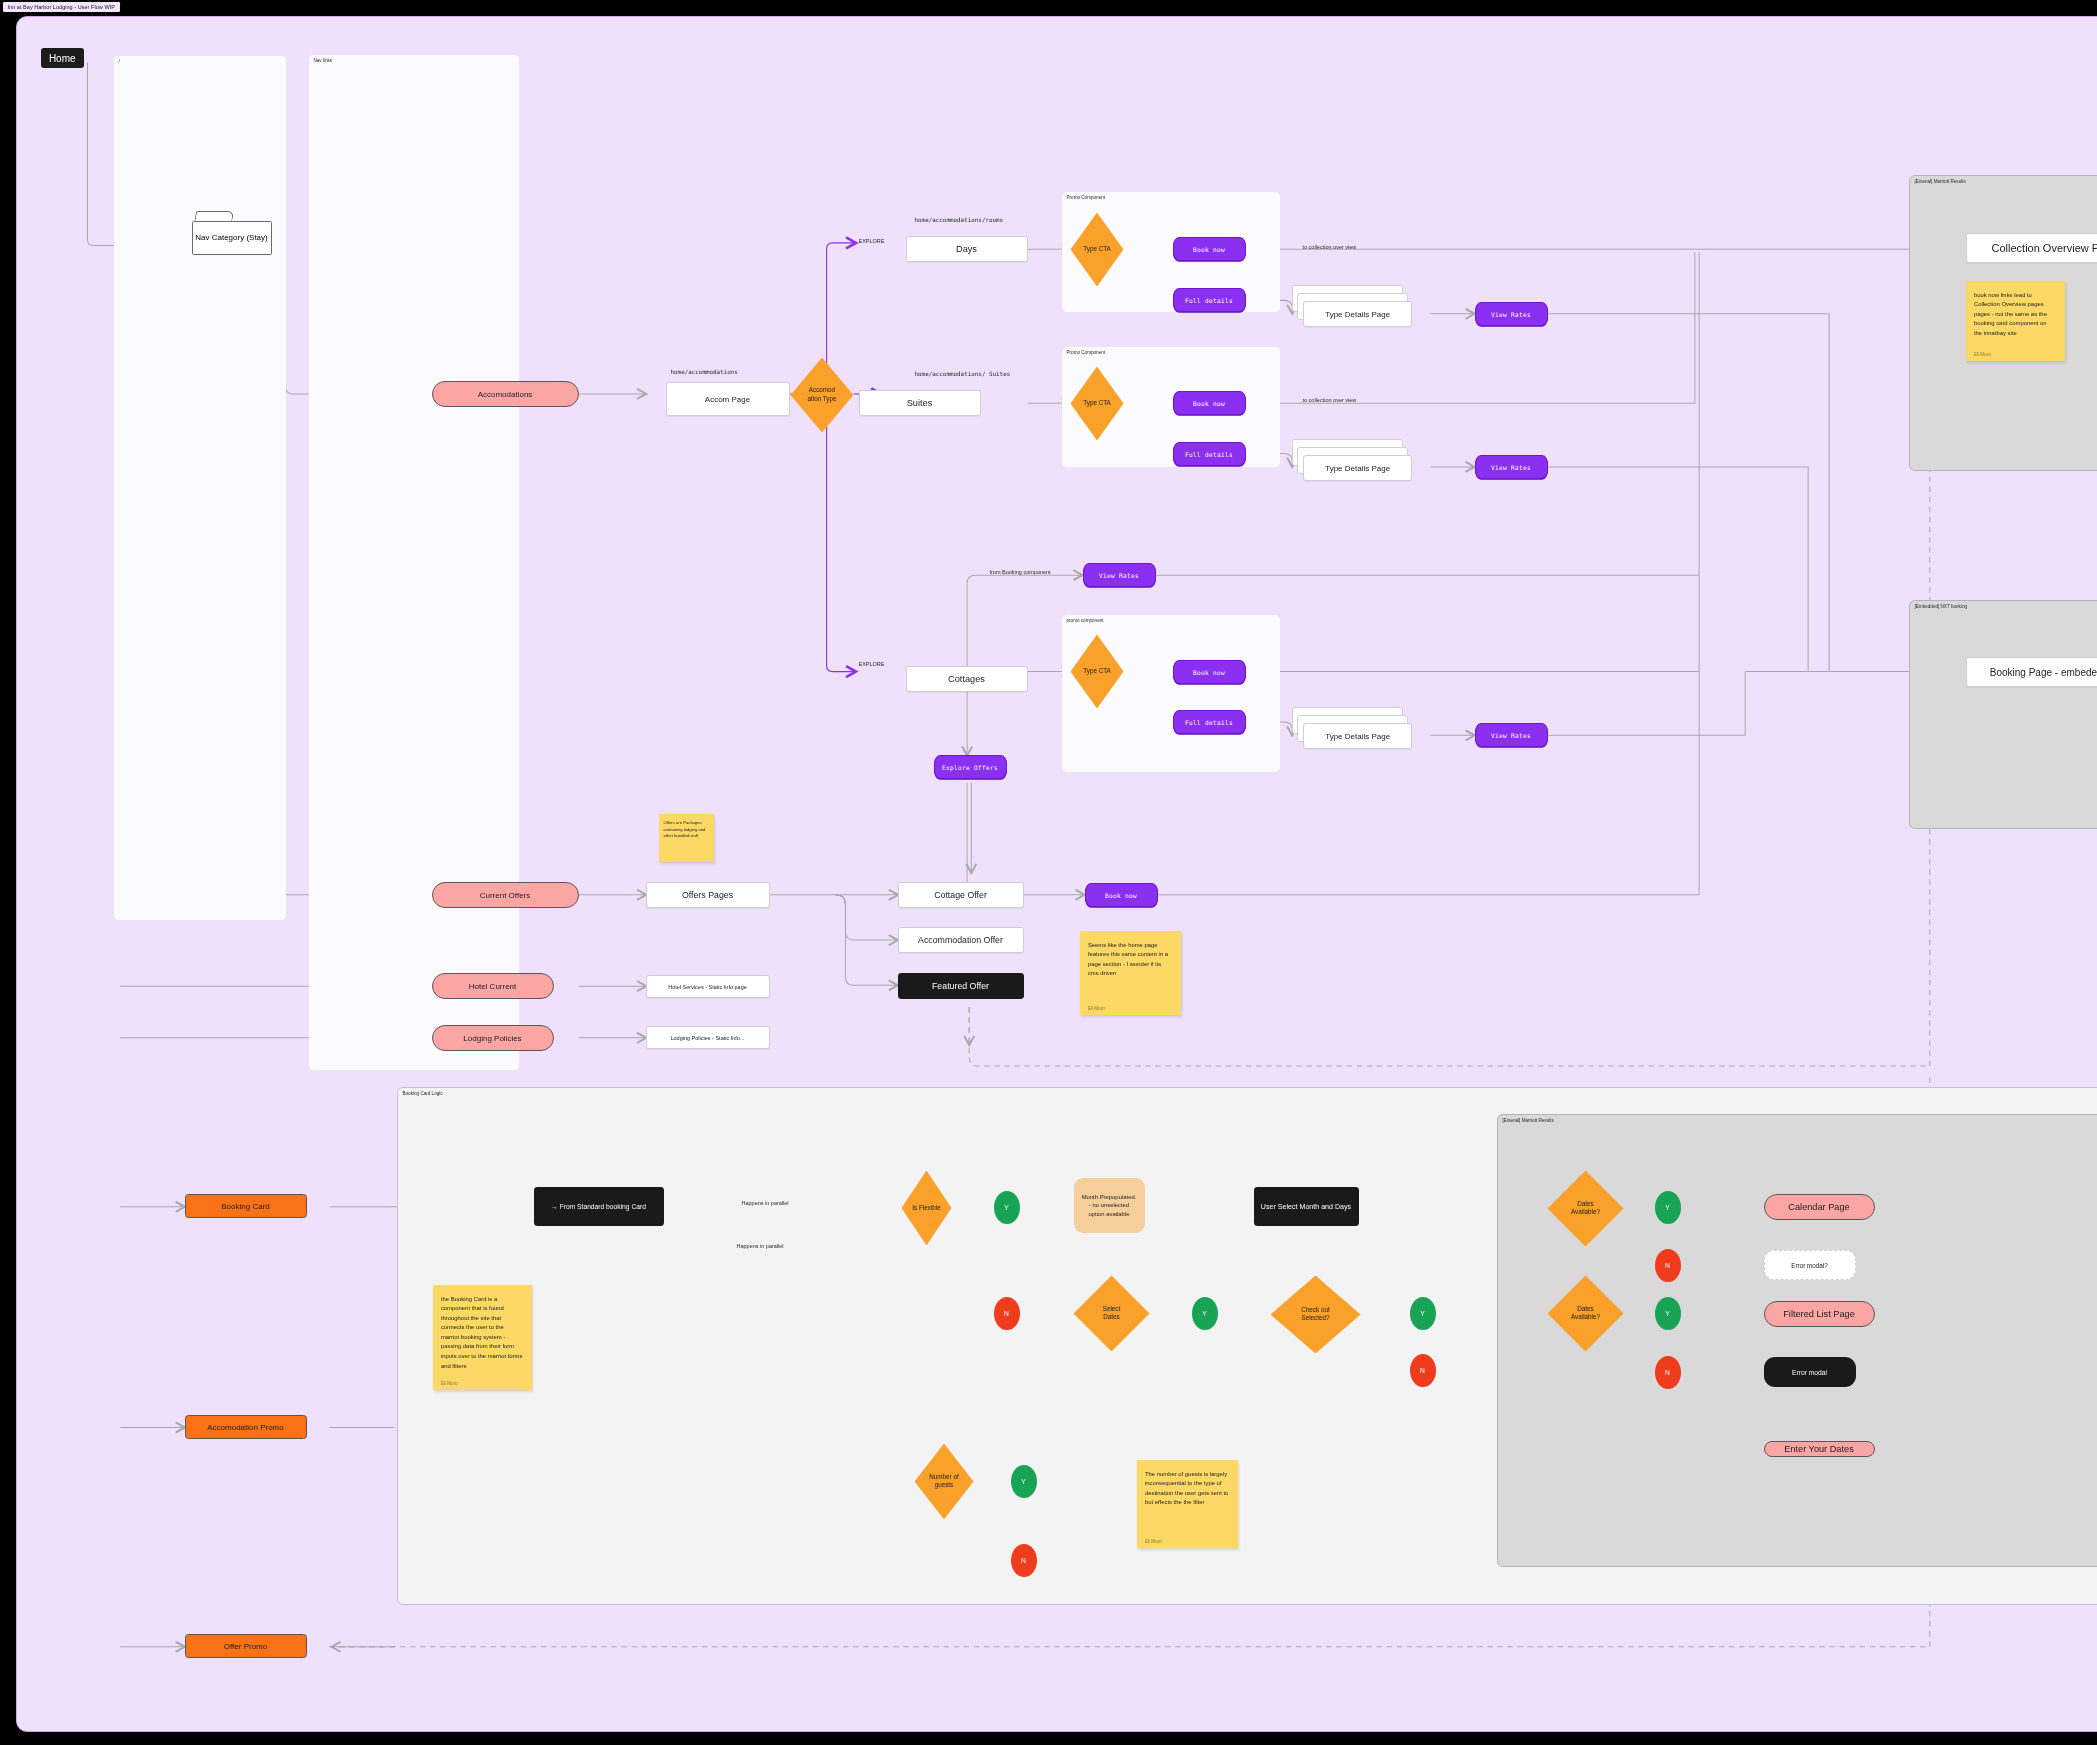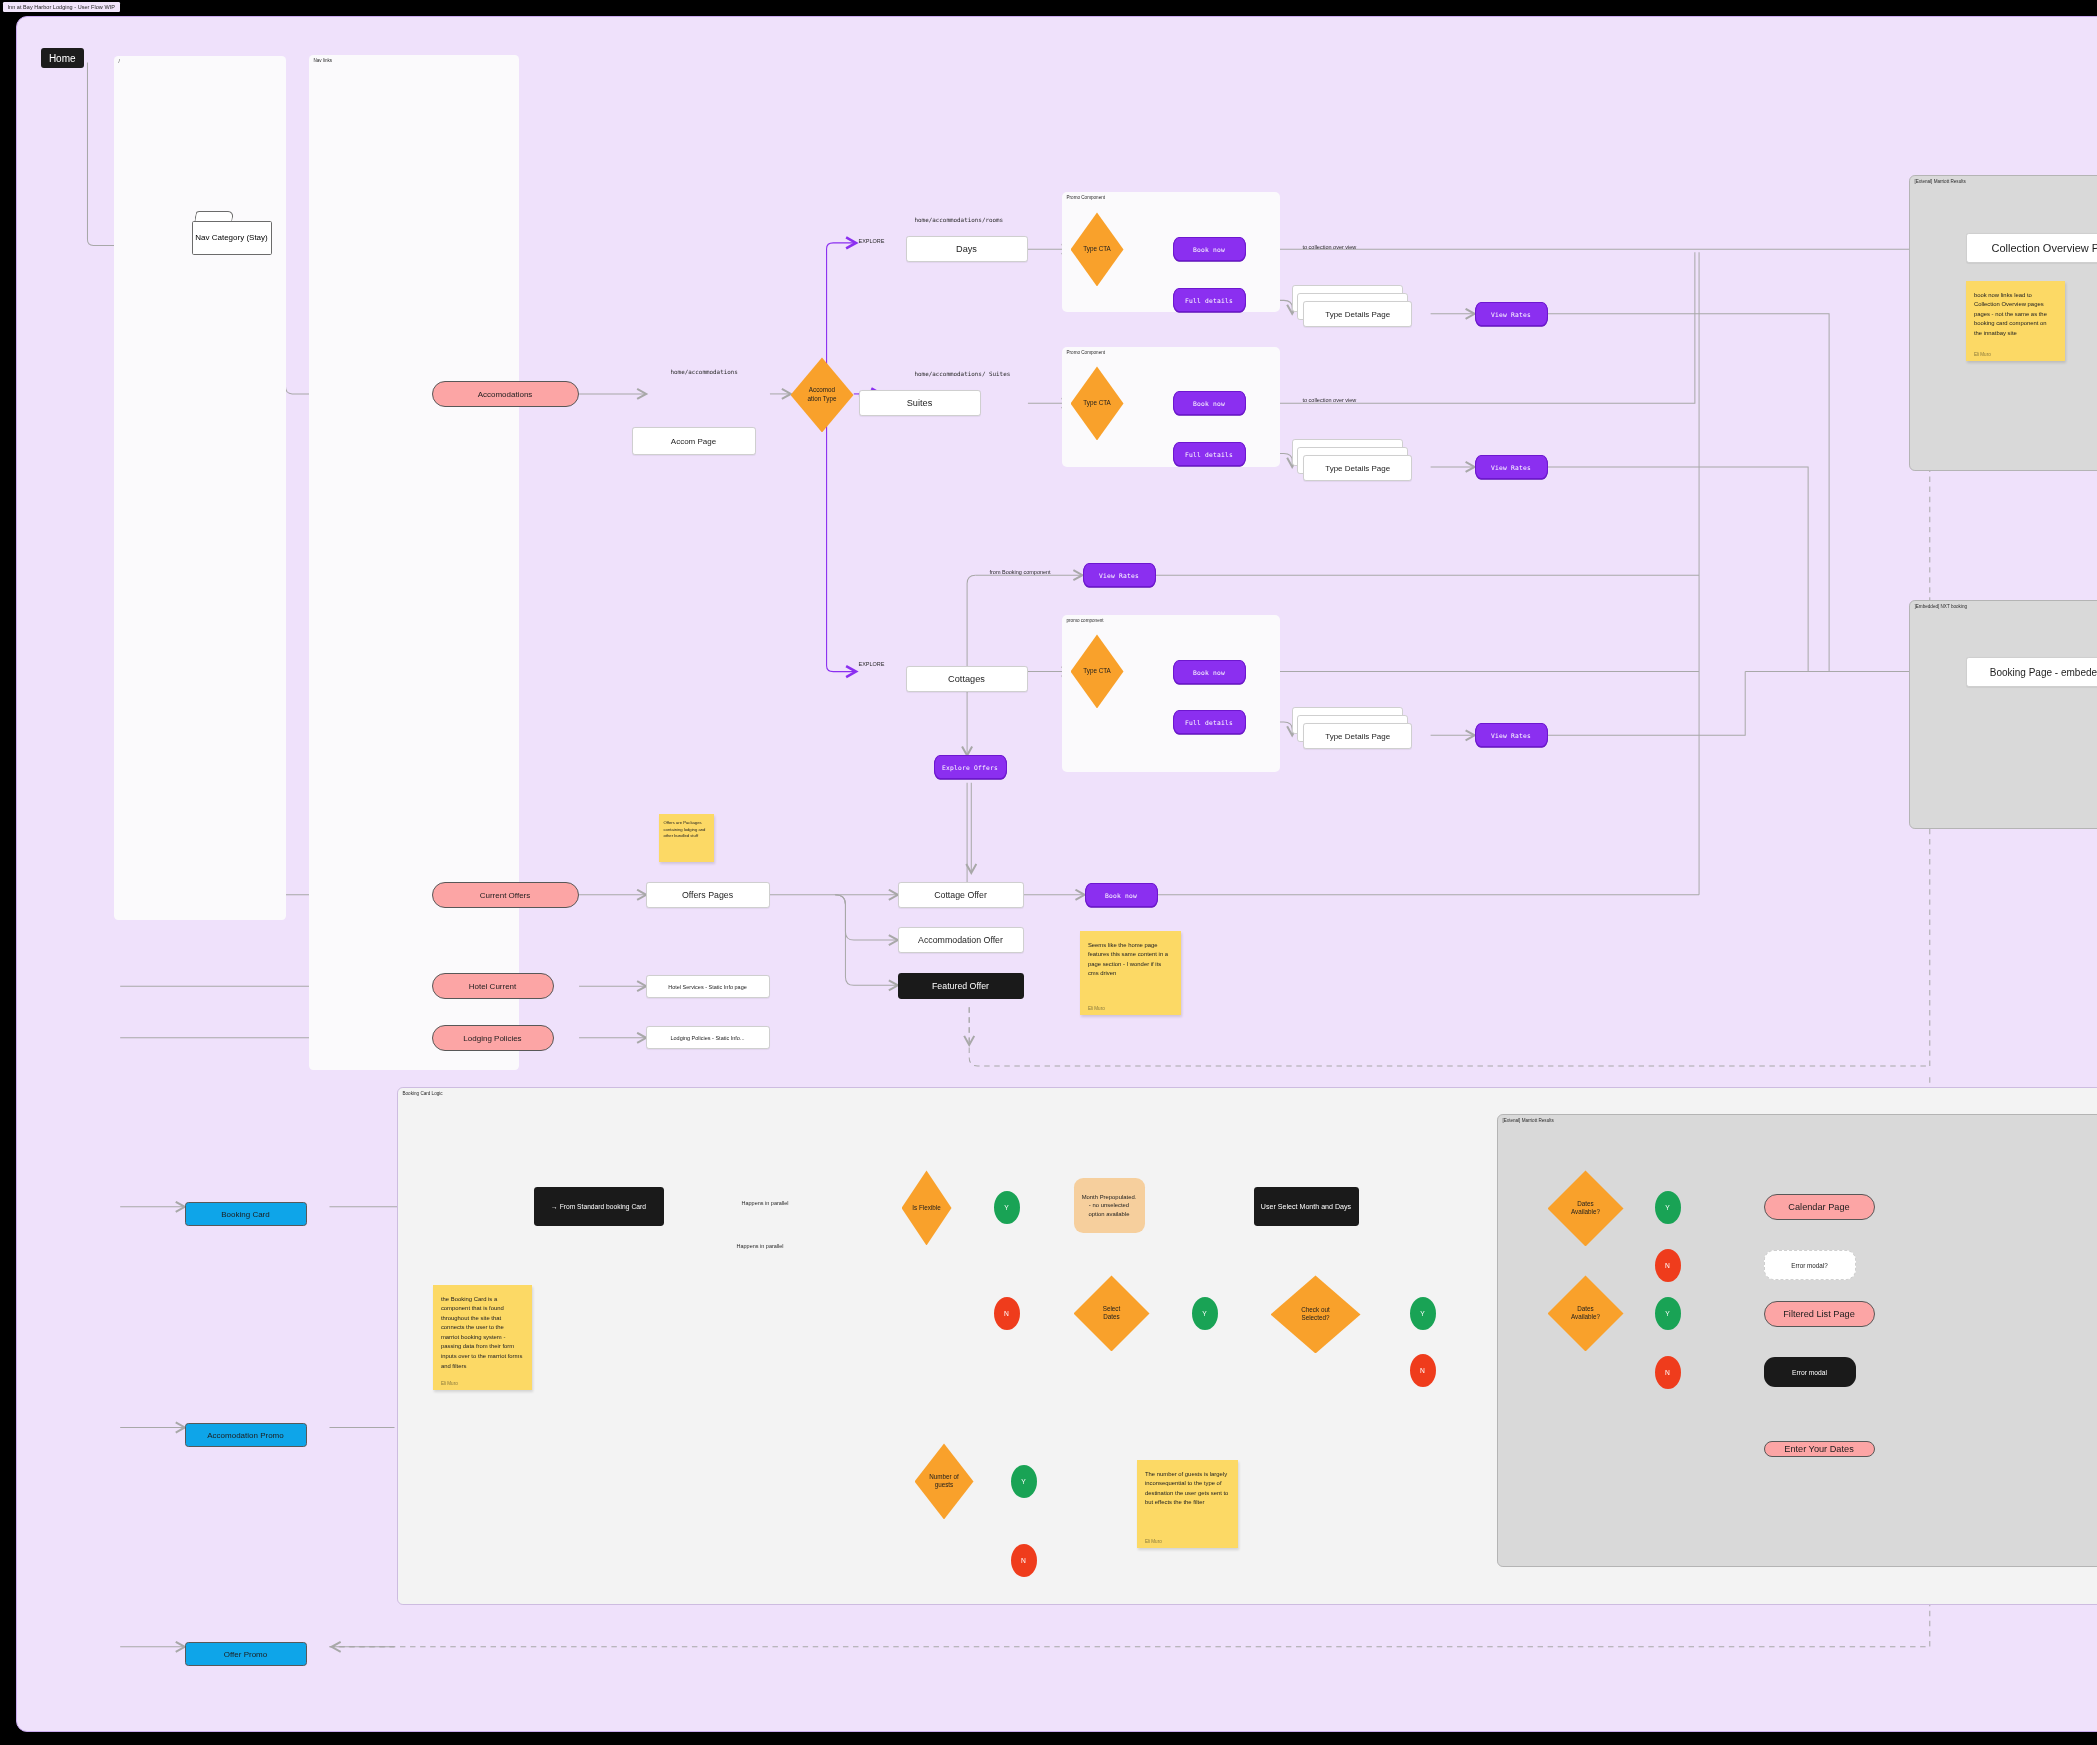--- a/index.html
+++ b/index.html
@@ -59,23 +59,22 @@
   }
   .card.small{font-size:5.5px;}
 
   
   .pill{
     background:#fca5a5;border:1.3px solid #585858;border-radius:17px;
     font-size:8px;
   }
   
   .rrect{
-    background:#0ea5e9;border:1.3px solid #585858;border-radius:3.4px;
+    background:#f97316;border:1.3px solid #585858;border-radius:3.4px;
     font-size:8px;
-    margin-top:8px;
   }
   
   .blacknode{
     background:#1a1a1a;color:#fff;border-radius:3.4px;font-size:7.1px;
   }
   .blacknode.round{border-radius:11px;}
 
   
   .cta{
     background:#8b2ff0;color:#fff;border-radius:5.9px/9.2px;
@@ -364,21 +363,21 @@
       <div class="tab"></div>
       <div class="body">Nav Category (Stay)</div>
     </div>
 
     <div class="node pill" style="left:415px;top:364px;width:147px;height:26px;">Accomodations</div>
     <div class="node pill" style="left:415px;top:865px;width:147px;height:26px;">Current Offers</div>
     <div class="node pill" style="left:415px;top:956px;width:122px;height:26px;">Hotel Current</div>
     <div class="node pill" style="left:415px;top:1008px;width:122px;height:26px;">Lodging Policies</div>
 
     <div class="urlpath" style="left:654px;top:352px;">home/accommodations</div>
-    <div class="node card" style="left:615px;top:365px;width:124px;height:28px;margin-top:45px;">Accom Page</div>
+    <div class="node card" style="left:649px;top:365px;width:124px;height:34px;">Accom Page</div>
 
     <div class="diamond" style="left:774px;top:340px;width:63px;height:75px;">
       <span>Accomod<br>ation Type</span>
     </div>
 
     <div class="edgelabel" style="left:842px;top:221px;">EXPLORE</div>
     <div class="edgelabel" style="left:842px;top:375px;">EXPLORE</div>
     <div class="edgelabel" style="left:842px;top:644px;">EXPLORE</div>
 
     <div class="urlpath" style="left:898px;top:200px;">home/accommodations/rooms</div>

